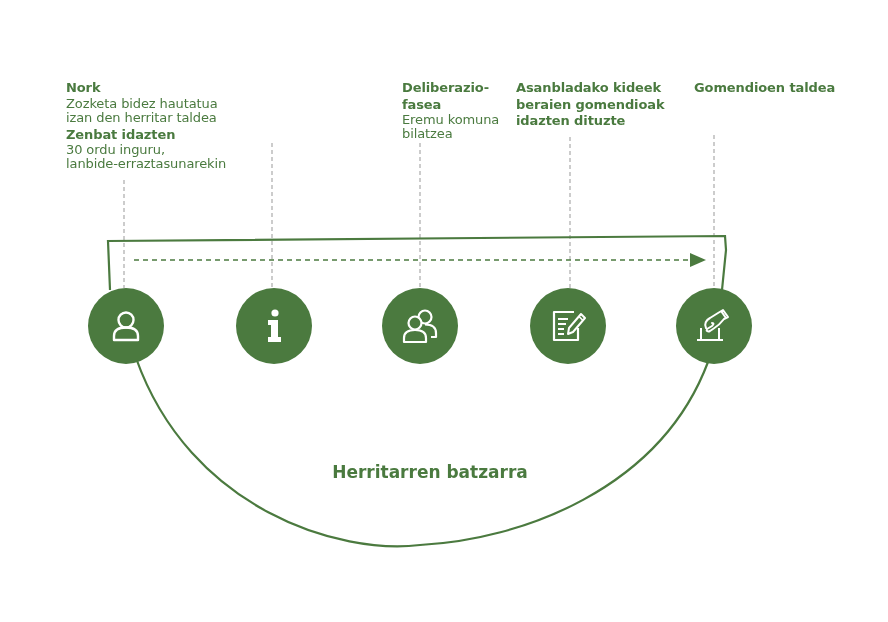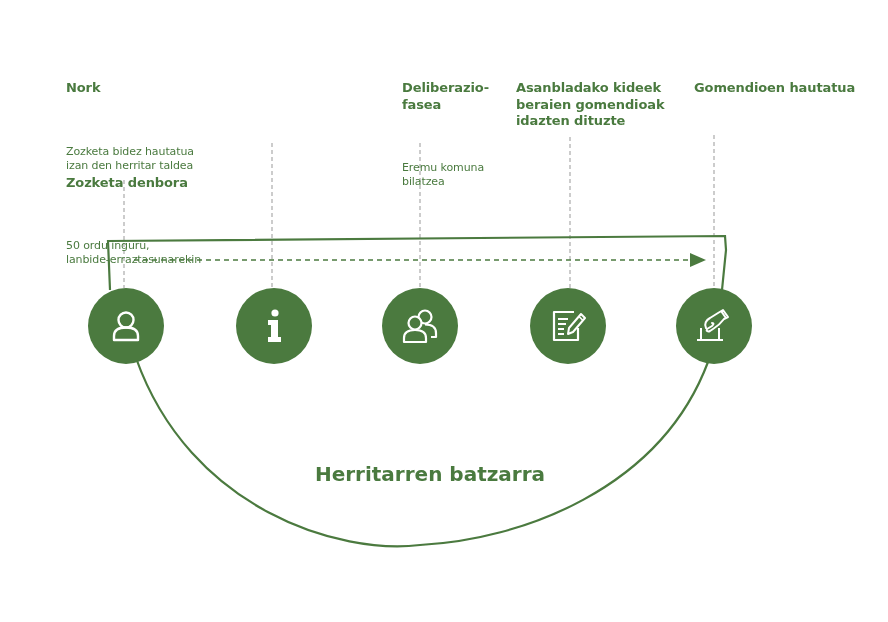--- a/index.html
+++ b/index.html
@@ -31,26 +31,25 @@
     }
     .label-title {
       font-weight: bold;
       font-size: 13px;
       line-height: 16.5px;
       letter-spacing: -0.1px;
       white-space: pre-line;
       display: block;
     }
     .label-text {
-      font-size: 11px;
+      font-size: 13px;
       line-height: 14px;
       white-space: pre-line;
       display: block;
       letter-spacing: -0.1px;
-      margin-top: 48px;
     }
     .sub-title {
       margin-top: 2px;
     }
     .step-icon-wrap {
       position: absolute;
       width: 76px;
       height: 76px;
       border-radius: 50%;
       background: #4b7a3f;
@@ -58,21 +57,21 @@
       align-items: center;
       justify-content: center;
     }
     .bottom-label {
       position: absolute;
       left: 300px;
       top: 462px;
       width: 260px;
       text-align: center;
       font-weight: bold;
-      font-size: 20px;
+      font-size: 17px;
       color: #4a7a3f;
     }
   </style>
 </head>
 <body>
 
 <div class="stage">
 
   <svg class="diagram" width="888" height="622" viewBox="0 0 888 622">
 
@@ -87,43 +86,43 @@
     <path d="M 136 358 C 190 510, 340 555, 420 545 C 520 540, 660 490, 708 362" fill="none" stroke="#4b7a3f" stroke-width="2.2"></path>
 
     <line x1="134" y1="260" x2="690" y2="260" stroke="#4b7a3f" stroke-width="1.6" stroke-dasharray="5,4"></line>
     <polygon points="690,253 706,260 690,267" fill="#4b7a3f"></polygon>
   </svg>
 
   <div class="label-block" style="left:66px; top:80px; width:170px;">
     <span class="label-title">Nork</span>
     <span class="label-text">Zozketa bidez hautatua
 izan den herritar taldea</span>
-    <span class="label-title sub-title">Zozketa denbora</span>
-    <span class="label-text">50 ordu inguru,
+    <span class="label-title sub-title">Zenbat idazten</span>
+    <span class="label-text">30 ordu inguru,
 lanbide-erraztasunarekin</span>
   </div>
 
   <div class="label-block" style="left:237px; top:80px; width:160px;">
   </div>
 
   <div class="label-block" style="left:402px; top:80px; width:110px;">
     <span class="label-title">Deliberazio-
 fasea</span>
     <span class="label-text">Eremu komuna
 bilatzea</span>
   </div>
 
   <div class="label-block" style="left:516px; top:80px; width:170px;">
     <span class="label-title">Asanbladako kideek
 beraien gomendioak
 idazten dituzte</span>
   </div>
 
   <div class="label-block" style="left:694px; top:80px; width:190px;">
-    <span class="label-title">Gomendioen hautatua</span>
+    <span class="label-title">Gomendioen taldea</span>
   </div>
 
   <div class="step-icon-wrap" style="left:88px; top:288px;">
     <svg width="40" height="40" viewBox="0 0 40 40">
       <circle cx="20" cy="14" r="7.5" fill="none" stroke="#fff" stroke-width="2.4"></circle>
       <path d="M 8 34 L 8 30 C 8 24, 13 21.5, 20 21.5 C 27 21.5, 32 24, 32 30 L 32 34 Z" fill="none" stroke="#fff" stroke-width="2.4" stroke-linejoin="round"></path>
     </svg>
   </div>
 
   <div class="step-icon-wrap" style="left:236px; top:288px;">

